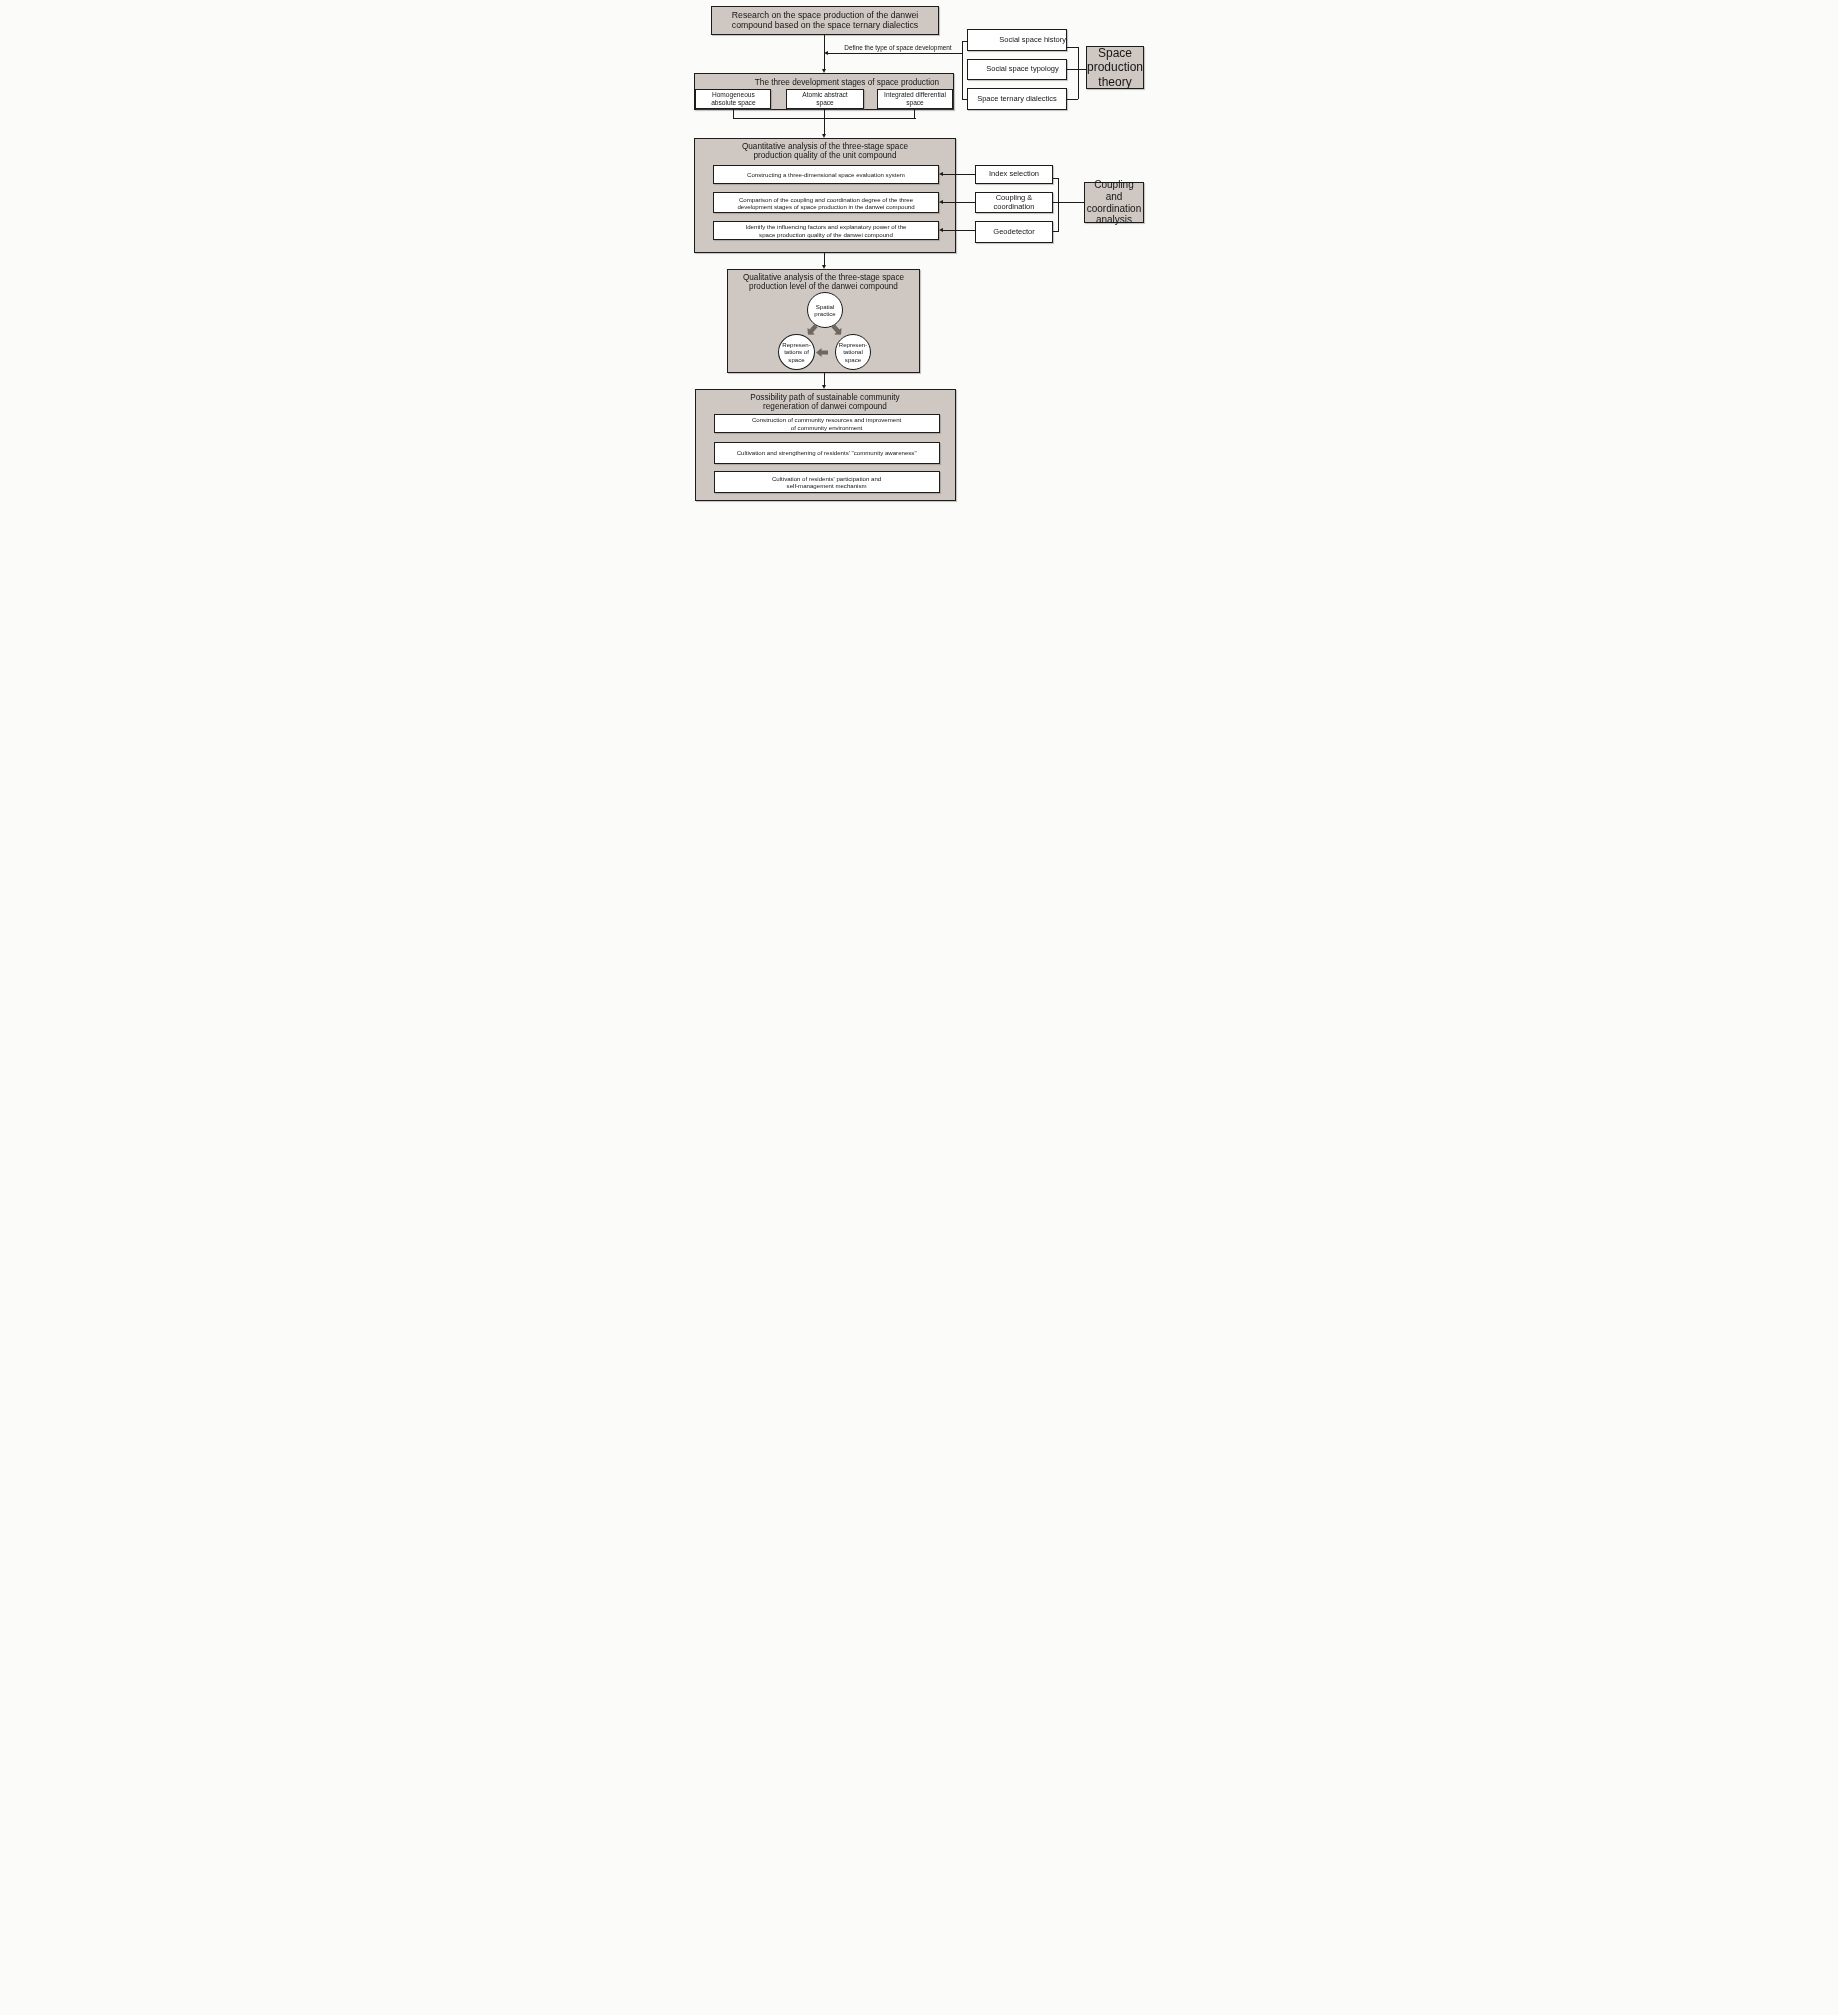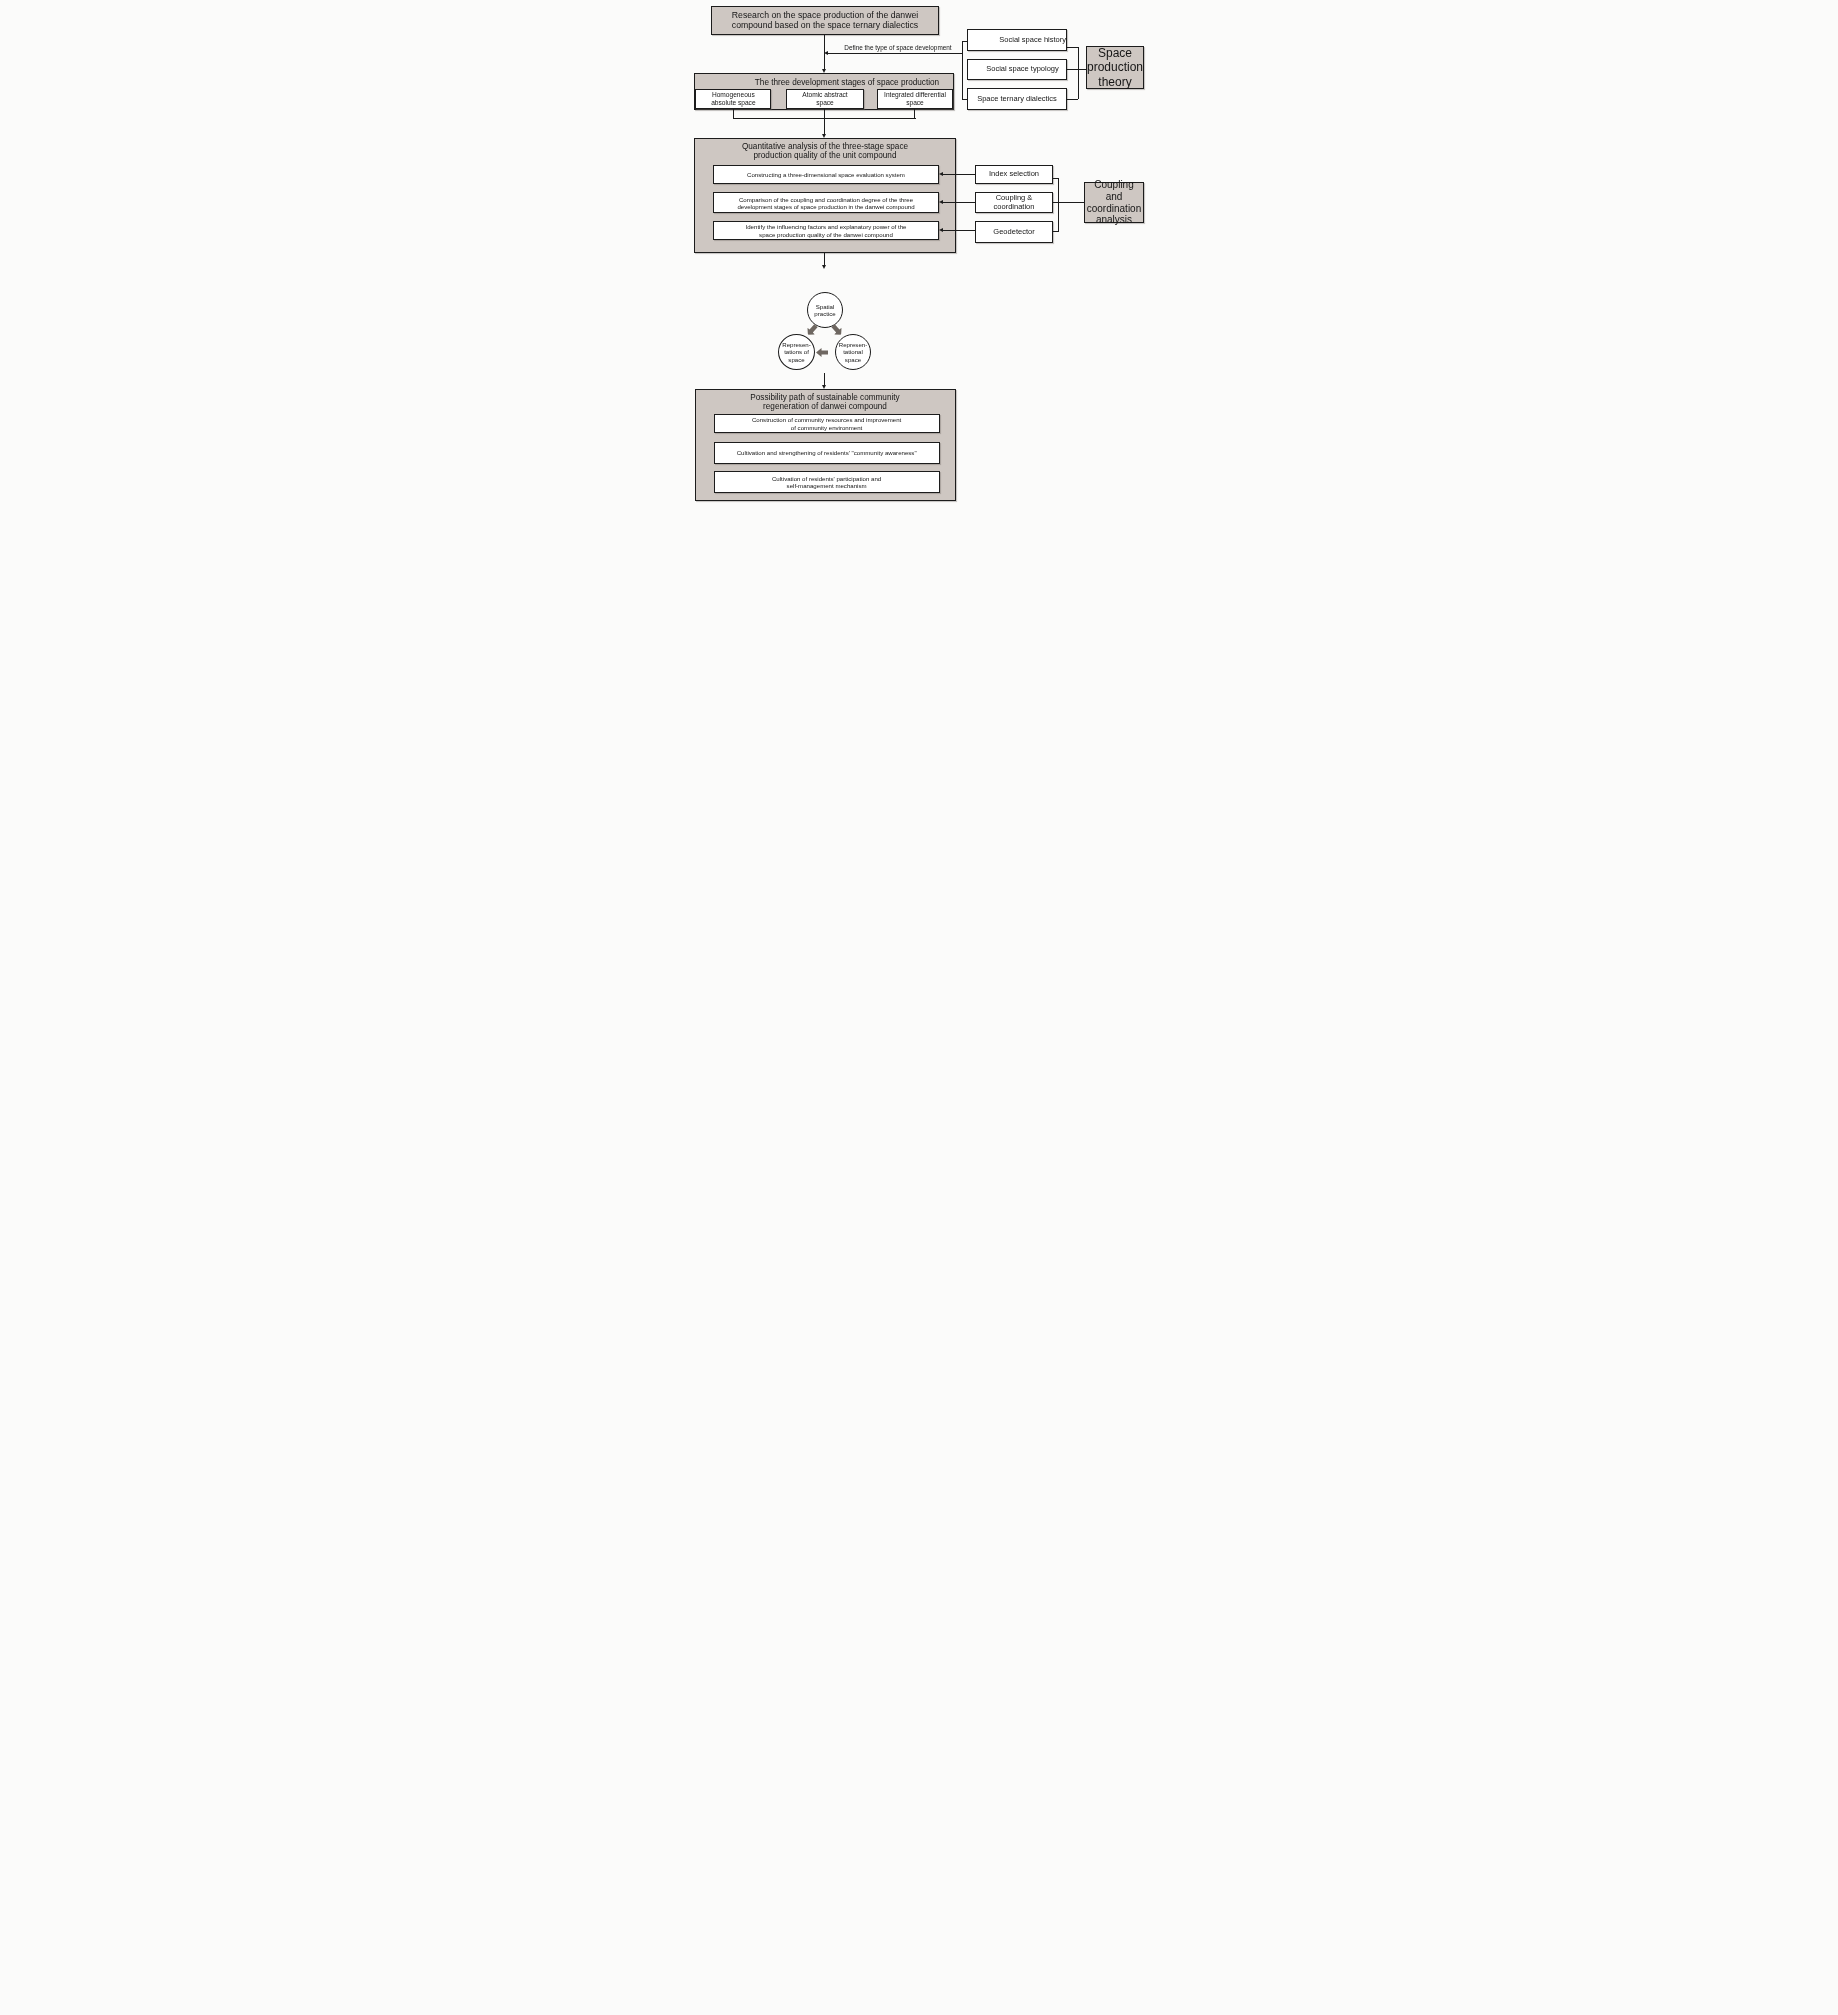--- a/index.html
+++ b/index.html
@@ -157,20 +157,24 @@
 
   <div class="box gray f-analysis" style="left:395px;top:182px;width:60px;height:41px;">
     <div class="txt">Coupling and
 coordination
 analysis</div>
   </div>
 
   <div class="vline" style="left:135px;top:253px;height:12px;"></div>
   <div class="ah-down" style="left:133px;top:265px;"></div>
 
+  <div class="box gray" style="left:38px;top:269px;width:193px;height:104px;align-items:flex-start;">
+    <div class="g-title f-title" style="top:3.2px;">Qualitative analysis of the three-stage space
+production level of the danwei compound</div>
+  </div>
   <div class="circle f-small" style="left:118px;top:292px;width:36px;height:36px;">
     <div class="txt">Spatial
 practice</div>
   </div>
   <div class="circle f-small" style="left:89px;top:334px;width:37px;height:36px;">
     <div class="txt">Represen-
 tations of
 space</div>
   </div>
   <div class="circle f-small" style="left:146px;top:334px;width:36px;height:36px;">

